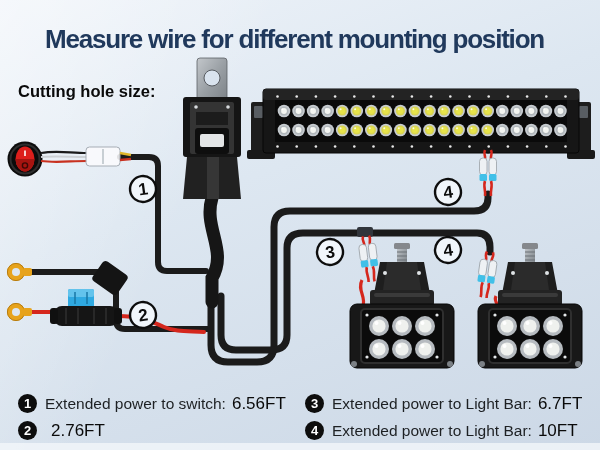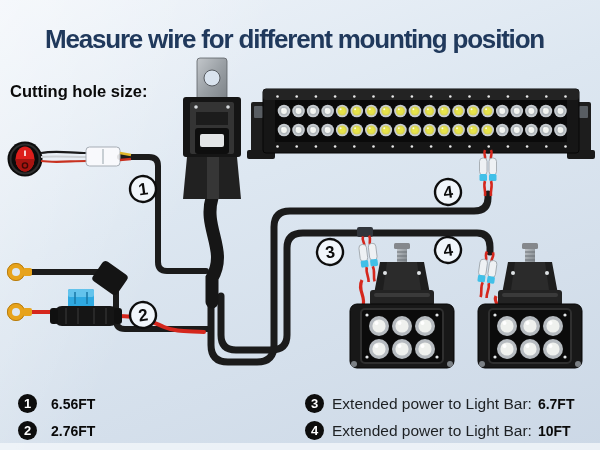--- a/index.html
+++ b/index.html
@@ -12,37 +12,37 @@
     content:"";position:absolute;inset:0;
     background:linear-gradient(115deg,rgba(255,255,255,.45) 0%,rgba(255,255,255,0) 35%);
     pointer-events:none;
   }
   .page-title{
     position:absolute;top:20px;left:0;width:100%;margin:4px;
     text-align:left;font-size:26px;font-weight:800;letter-spacing:-1.2px;
     color:#20395c;
     padding-left:41px;
   }
-  .note{position:absolute;left:10px;top:80px;color:#0a0a0a;line-height:1.35;}
+  .note{position:absolute;left:18px;top:80px;color:#0a0a0a;line-height:1.35;}
   .note .nl1{font-size:16.5px;font-weight:700;}
   .note .nl2{font-size:20px;font-weight:800;}
   svg.diagram{position:absolute;left:0;top:0;}
   .callout circle{fill:#f1f6fb;stroke:#0d0d0d;stroke-width:2.4;}
   .callout text{font:700 17px "Liberation Sans",sans-serif;fill:#0d0d0d;
     text-anchor:middle;}
   .legend{position:absolute;left:0;top:386px;width:600px;height:64px;}
   .legend-col{position:absolute;top:4px;}
   .legend-col.left{left:18px;width:285px;}
   .legend-col.right{left:305px;width:292px;}
   .legend-item{display:flex;align-items:center;height:27px;}
   .lnum{flex:0 0 auto;width:19px;height:19px;border-radius:50%;background:#0d0d0d;
     color:#fff;font-size:13px;font-weight:700;text-align:center;line-height:19px;
     margin-right:8px;}
   .ltext{font-size:15.5px;color:#1d2023;white-space:nowrap;}
-  .lval{font-size:14px;font-weight:700;color:#0a0a0a;margin-left:6px;white-space:nowrap;}
+  .lval{font-size:17px;font-weight:400;color:#0a0a0a;margin-left:6px;white-space:nowrap;}
   .bottom-strip{position:absolute;left:0;top:443px;width:600px;height:7px;
     background:#f2f6fa;opacity:.8;}
 </style>
 </head>
 <body>
 
 <div class="stage">
 
   <h1 class="page-title">Measure wire for different mounting position</h1>
 
@@ -422,20 +422,21 @@
     <g class="callout" transform="translate(448,250) rotate(-8)">
       <circle r="13"></circle>
         <text dy="6">4</text>
     </g>
   </svg>
 
   <div class="legend">
     <div class="legend-col left">
       <div class="legend-item">
         <span class="lnum">1</span>
+        <span class="ltext">Extended power to switch:</span>
         <span class="lval">6.56FT</span>
       </div>
       <div class="legend-item">
         <span class="lnum">2</span>
         <span class="lval">2.76FT</span>
       </div>
     </div>
     <div class="legend-col right">
       <div class="legend-item">
         <span class="lnum">3</span>

